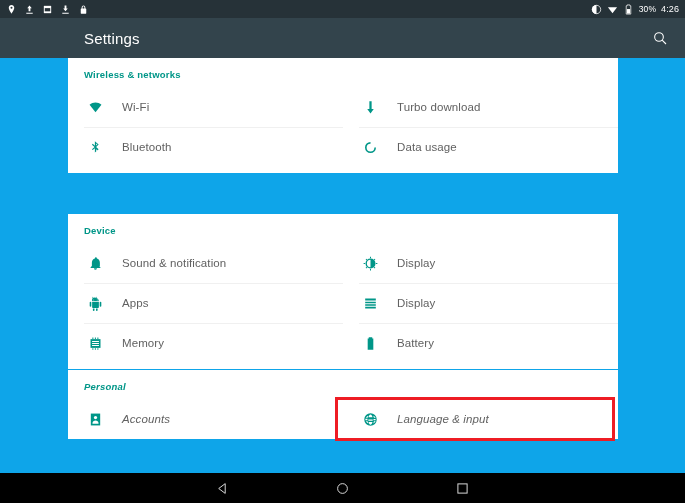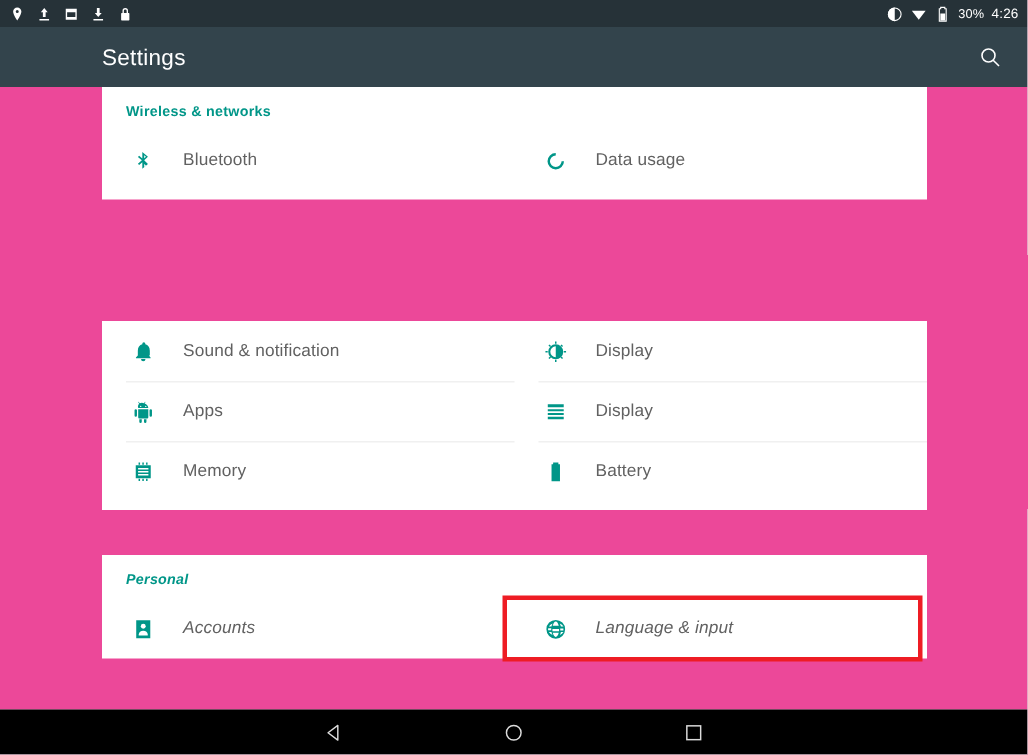--- a/index.html
+++ b/index.html
@@ -58,20 +58,21 @@
 
   
   .app-bar {
     position: absolute;
     top: 18px; left: 0;
     width: 685px;
     height: 40px;
     background: #33444c;
     display: flex;
     align-items: center;
+    padding-left: 16px;
   }
   .app-title {
     color: #ffffff;
     font-size: 15px;
     margin-left: 68px;
     letter-spacing: 0.2px;
   }
   .app-bar-spacer { flex: 1; }
   .search-btn {
     width: 34px;
@@ -83,21 +84,21 @@
     cursor: pointer;
   }
   .search-btn svg { width: 16px; height: 16px; stroke: #ffffff; fill: none; stroke-width: 1.6; }
 
   
   .content {
     position: absolute;
     top: 58px; left: 0;
     width: 685px;
     height: 415px;
-    background: #ec4899;
+    background: #0ea5e9;
     overflow: hidden;
   }
 
   .card {
     position: absolute;
     left: 68px;
     width: 550px;
     background: #ffffff;
   }
 
@@ -241,20 +242,38 @@
         </svg>
     </div>
   </div>
 
   <div class="content">
 
     <div class="card" style="top:0px;">
       <div class="section-title">Wireless &amp; networks</div>
       <div class="rows">
 
+        <div class="row-pair">
+          <div class="srow">
+            <span class="srow-icon">
+              <svg viewBox="0 0 24 24">
+                  <path d="M2.5 7.5l9.5 12 9.5-12c-2.8-2.2-6-3.4-9.5-3.4s-6.7 1.2-9.5 3.4z"></path>
+                </svg>
+            </span>
+            <span class="srow-label">Wi-Fi</span>
+          </div>
+          <div class="srow">
+            <span class="srow-icon">
+              <svg viewBox="0 0 24 24">
+                  <path d="M10.2 2h3.6v12.3h3.4L12 21.4l-5.2-7.1h3.4V2z"></path>
+                </svg>
+            </span>
+            <span class="srow-label">Turbo download</span>
+          </div>
+        </div>
 
         <div class="row-pair">
           <div class="srow">
             <span class="srow-icon">
               <svg viewBox="0 0 24 24">
                   <path d="M11 2l6 5.2-4 3.8 4 3.8-6 5.2v-7l-3.4 3-1.3-1.4L10.5 11 6.3 7.4 7.6 6l3.4 3V2zm2 3.6v3.1l1.9-1.6L13 5.6zm0 9.3v3.1l1.9-1.5-1.9-1.6z"></path>
                 </svg>
             </span>
             <span class="srow-label">Bluetooth</span>
           </div>
@@ -267,20 +286,21 @@
             <span class="srow-label">Data usage</span>
           </div>
         </div>
 
 
       </div>
       <div style="height:6px;"></div>
     </div>
 
     <div class="card" style="top:156px;">
+      <div class="section-title">Device</div>
       <div class="rows">
 
         <div class="row-pair">
           <div class="srow">
             <span class="srow-icon">
               <svg viewBox="0 0 24 24">
                   <path d="M12 22a2.4 2.4 0 002.4-2.4H9.6A2.4 2.4 0 0012 22zm7-6v-5.2c0-3.3-1.8-6-4.8-6.7v-.7a1.6 1.6 0 10-3.2 0v.7C8 4.8 6.2 7.5 6.2 10.8V16l-2 2v1h15.6v-1l-1.8-2z"></path>
                 </svg>
             </span>
             <span class="srow-label">Sound &amp; notification</span>

